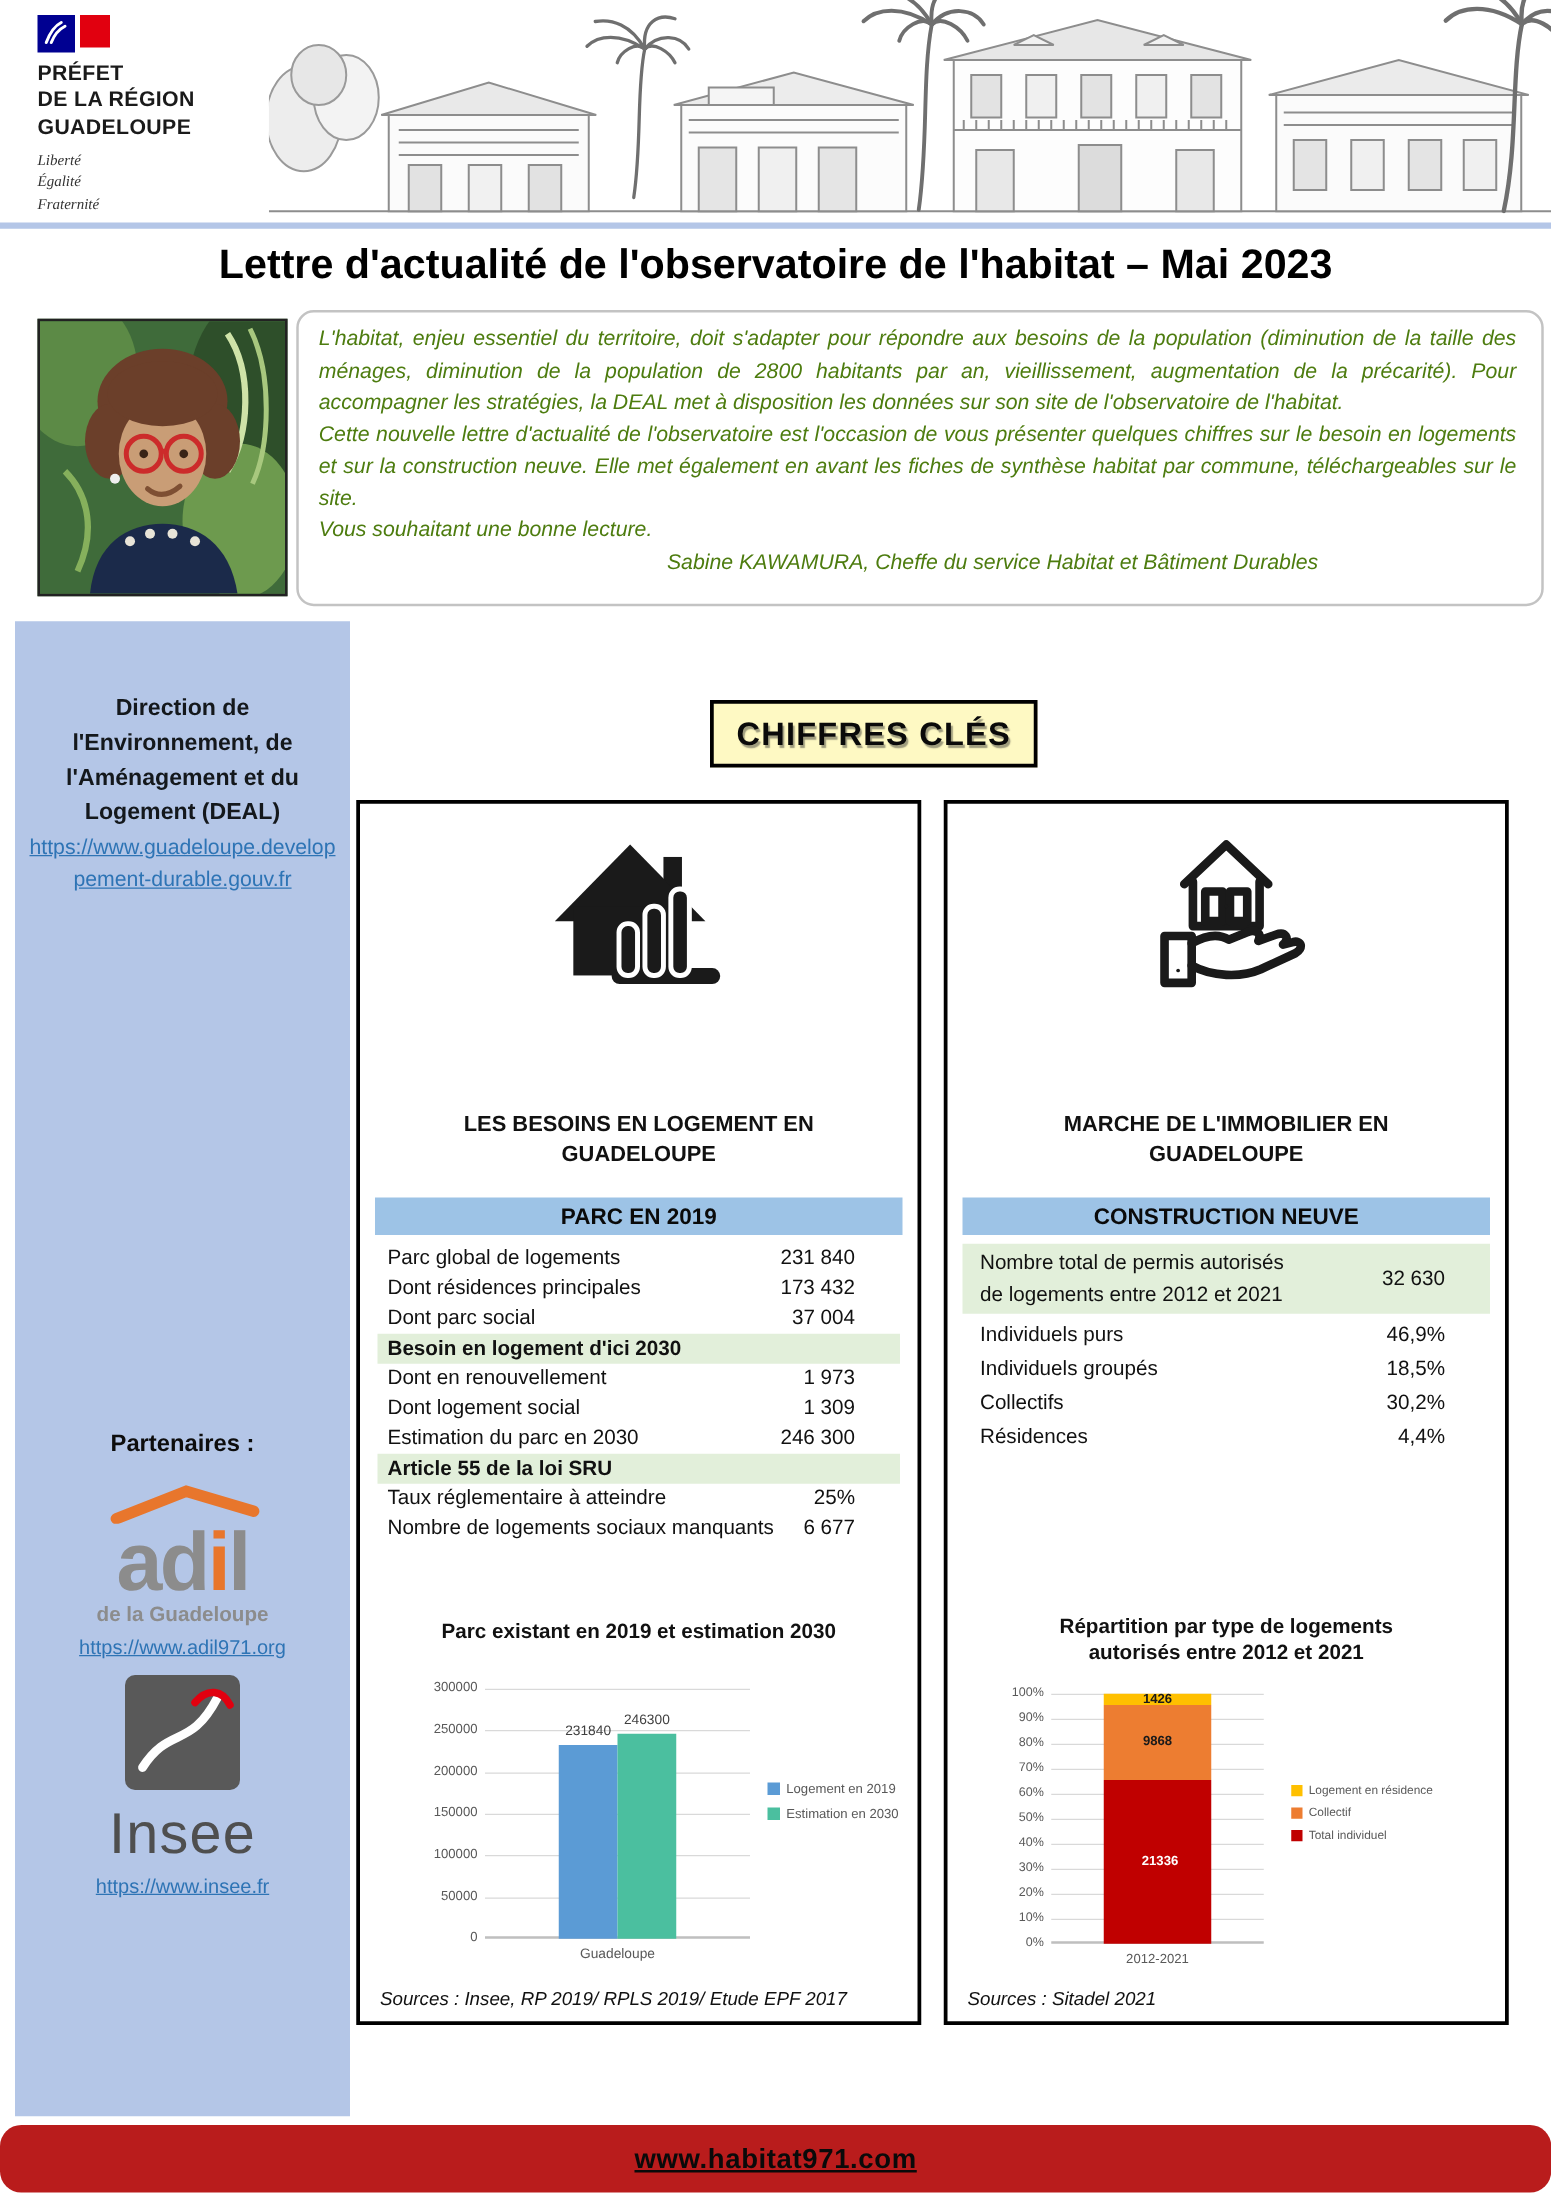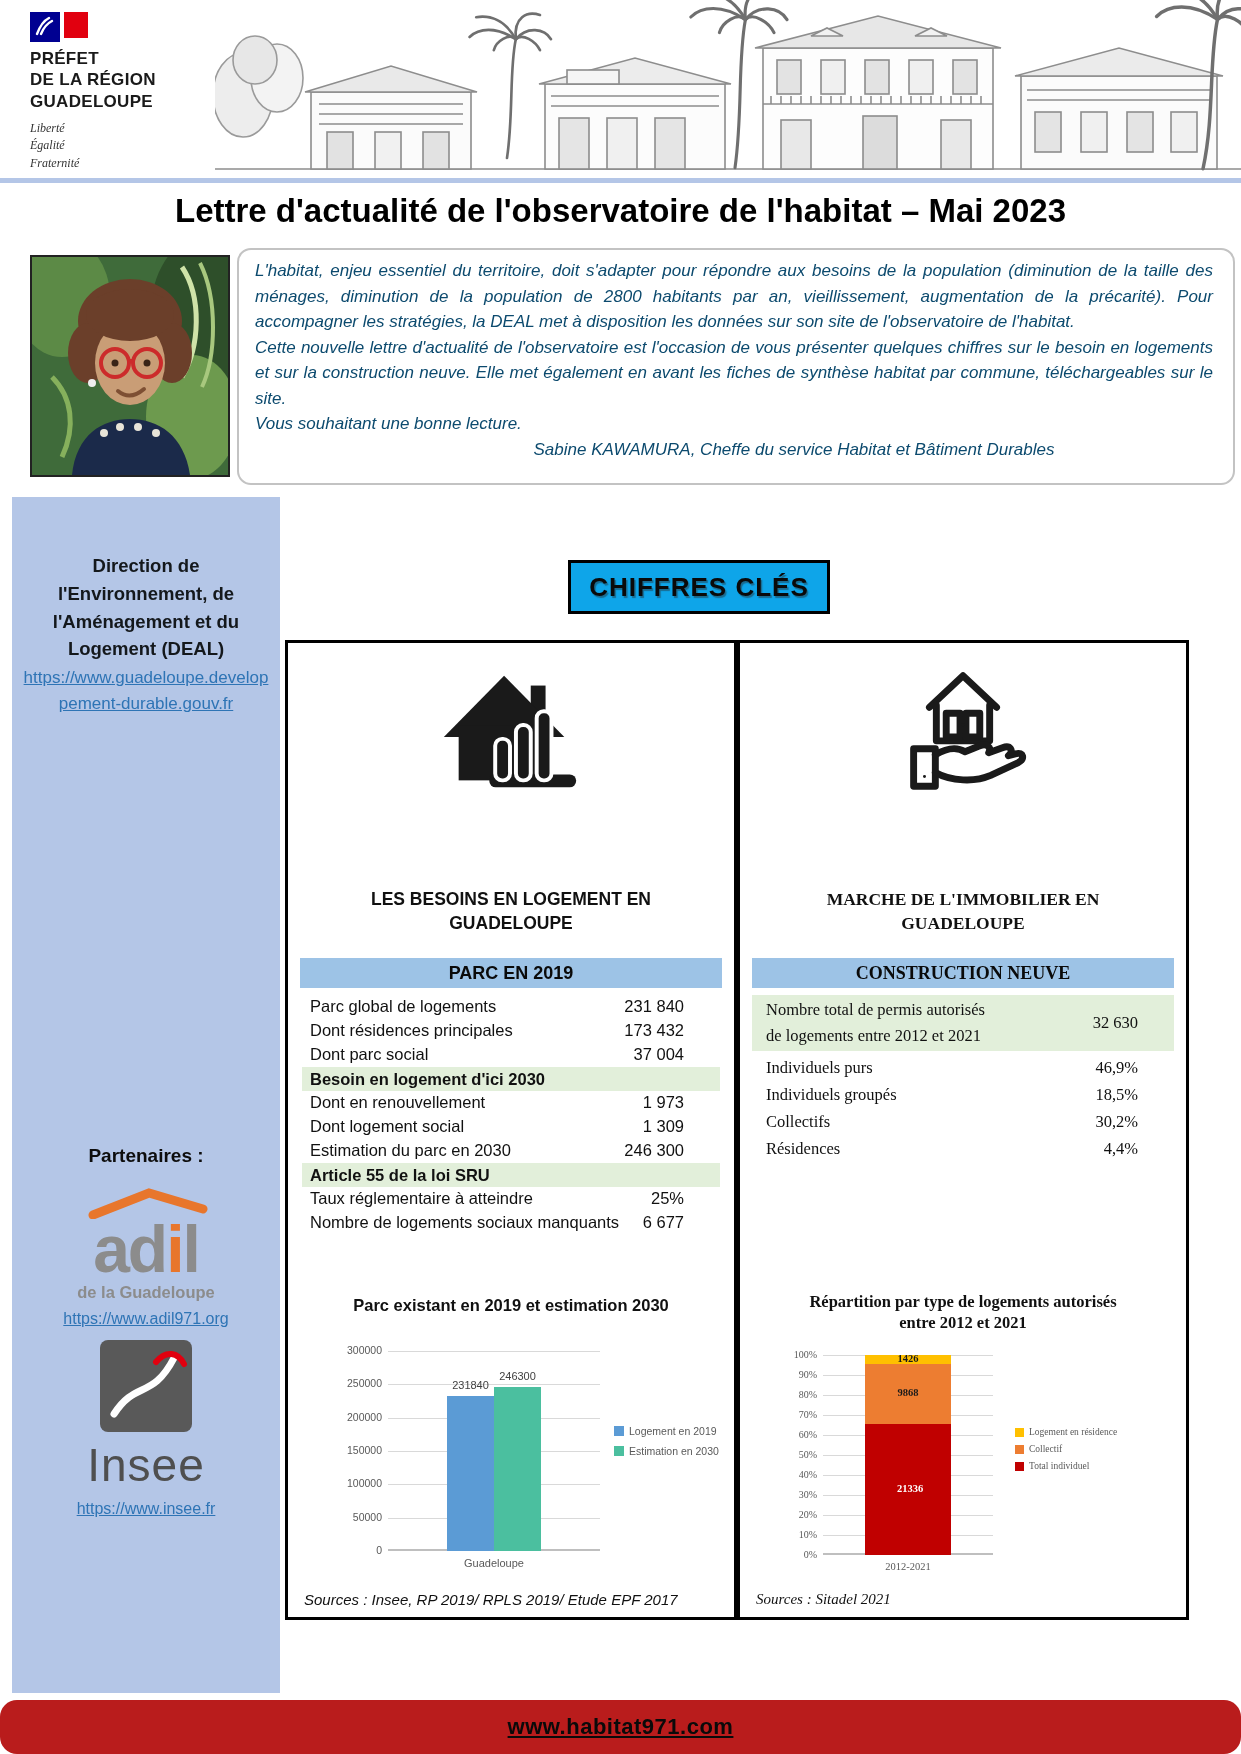--- a/index.html
+++ b/index.html
@@ -18,45 +18,45 @@
   .flag .r { width:24px; height:26px; background:#e1000f; }
   .gov-name { font-weight:bold; font-size:17px; line-height:1.25; color:#1a1a1a; letter-spacing:.3px; }
   .motto { margin-top:8px; font-family:"Liberation Serif", serif; font-style:italic; font-size:12px; color:#333; line-height:1.45; }
   .sketch { left:215px; top:0; width:1026px; height:178px; overflow:hidden; }
   .blue-rule { left:0; top:178px; width:1241px; height:5px; background:#b4c6e7; }
   .page-title { left:0; top:192px; width:1241px; text-align:center; font-size:33px; font-weight:bold; color:#000; }
 
   
   .intro-photo { left:30px; top:255px; width:200px; height:222px; border:2px solid #222; background:#48703f; overflow:hidden; }
   .intro-box { left:237px; top:248px; width:998px; height:237px; border:2px solid #c3c3c3; border-radius:14px; padding:8px 20px 6px 16px; }
-  .intro-box p { font-style:italic; font-size:17px; line-height:1.5; text-align:justify; color:#0c4a6e; }
+  .intro-box p { font-style:italic; font-size:17px; line-height:1.5; text-align:justify; color:#4d7c0f; }
   .intro-box p.sig { text-align:center; padding-left:120px; }
 
   
   .sidebar { left:12px; top:497px; width:268px; height:1196px; background:#b4c6e7; }
   .side-org { position:absolute; top:55px; left:0; width:268px; text-align:center; padding:0 10px; }
   .side-org .org { font-weight:bold; font-size:18.5px; line-height:1.5; color:#14181c; }
   a.lnk { color:#2e74b5; text-decoration:underline; }
   .side-org a { display:block; font-size:17px; line-height:1.5; margin-top:2px; word-break:break-all; }
   .partners { position:absolute; top:648px; left:0; width:268px; text-align:center; font-weight:bold; font-size:19px; color:#0d0d0d; }
   .adil-block { position:absolute; top:688px; left:0; width:268px; text-align:center; }
   .adil-roof { height:34px; }
   .adil-word { font-size:66px; font-weight:bold; line-height:60px; letter-spacing:-2px; }
   .adil-sub { font-size:16.5px; font-weight:bold; color:#8c8c8c; margin-top:4px; }
   .adil-block a, .insee-block a { display:block; font-size:16px; margin-top:8px; }
   .insee-block { position:absolute; top:843px; left:0; width:268px; text-align:center; }
   .insee-name { font-size:46px; color:#4f4f4f; letter-spacing:1px; margin-top:2px; }
 
   
-  .badge { left:568px; top:560px; width:262px; height:54px; border:3px solid #000; background:#0ea5e9;
+  .badge { left:568px; top:560px; width:262px; height:54px; border:3px solid #000; background:#fef9c3;
            display:flex; align-items:center; justify-content:center;
            font-size:26px; font-weight:bold; letter-spacing:1px; color:#0a0a0a;
            text-shadow:1.5px 2px 1px rgba(40,40,40,.45); }
   .panel { top:640px; width:452px; height:980px; border:3px solid #000; background:#fff; position:absolute; }
-  .panel-left { left:285px; } .panel-right { left:737px;font-family:Liberation Serif, serif; }
+  .panel-left { left:285px; } .panel-right { left:755px; }
   .picon { position:absolute; top:12px; left:0; width:100%; display:flex; justify-content:center; }
   .ptitle { position:absolute; top:245px; left:0; width:100%; text-align:center; font-weight:bold; font-size:17.5px; line-height:1.35; padding:0 52px; color:#111; }
   .phead { position:absolute; top:315px; left:12px; right:12px; height:30px; background:#9dc3e6;
            text-align:center; font-weight:bold; font-size:18px; line-height:30px; color:#0a0a0a; }
   .ptable { position:absolute; top:352px; left:14px; right:14px; font-size:16.5px; }
   .trow { display:flex; align-items:flex-start; min-height:24px; line-height:22px; }
   .trow .tl { flex:1; padding-left:8px; }
   .trow .tv { width:100px; text-align:right; padding-right:36px; white-space:nowrap; }
   .tsec { background:#e2efda; font-weight:bold; height:24px; line-height:24px; padding-left:8px; }
   .total-box { position:absolute; top:352px; left:12px; right:12px; height:56px; background:#e2efda;

